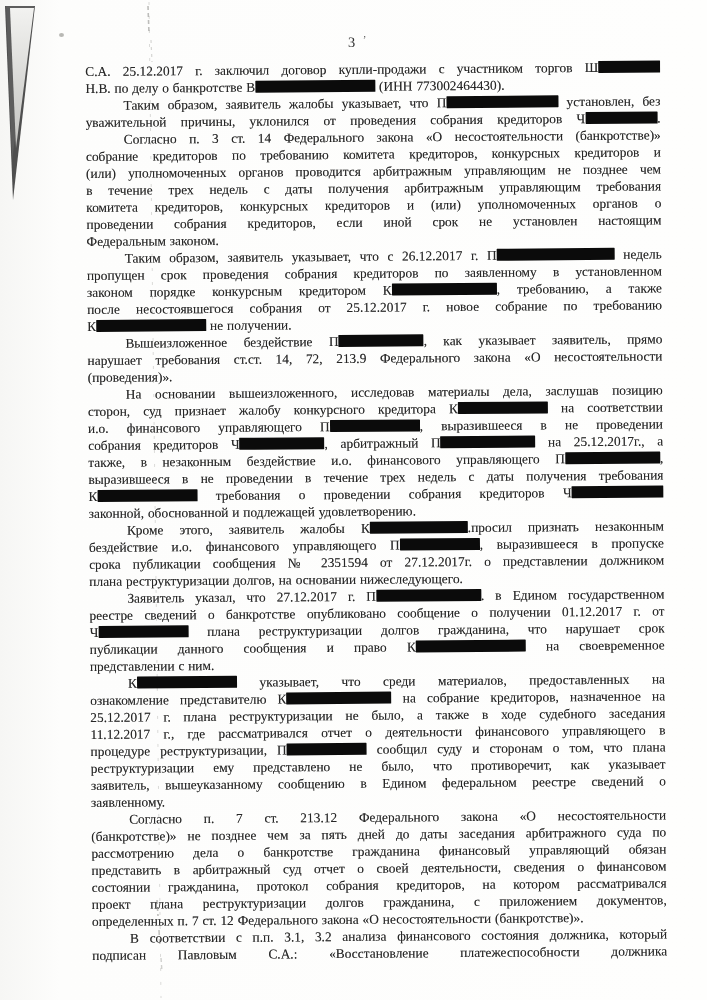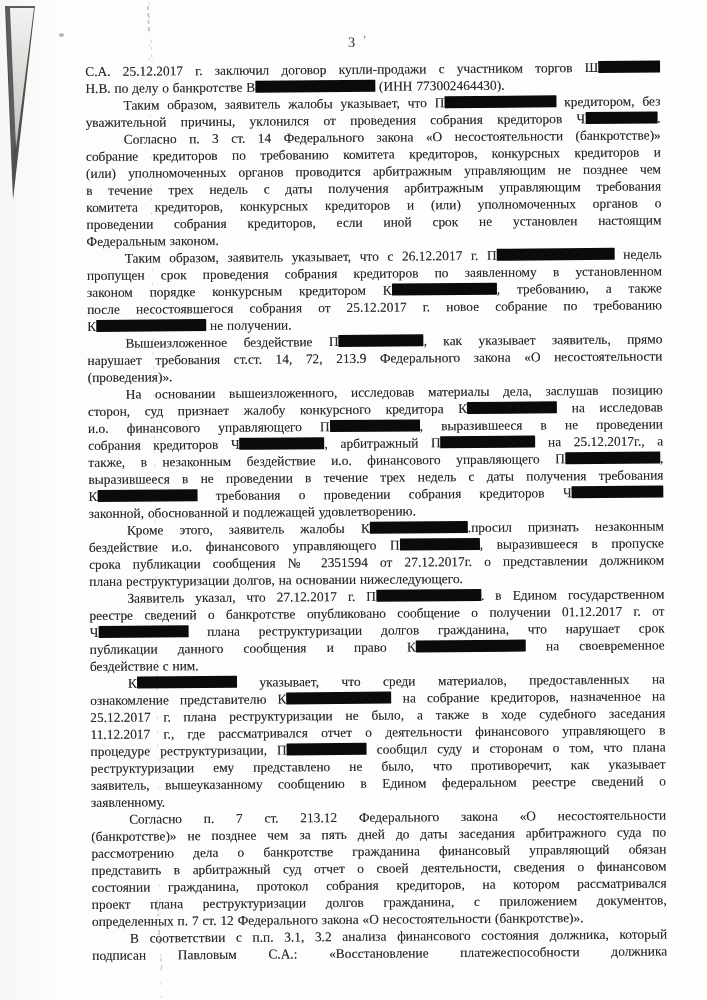--- a/index.html
+++ b/index.html
@@ -68,54 +68,54 @@
   <span class="speck" style="left:59px;top:33px;width:5px;height:4px;"></span>
 
   <div class="content">
     <div class="page-number">
       <span>3</span>
       <span class="mark">’</span>
     </div>
     <div class="textcol" id="textcol">
         <div class="line"><span>С.А. 25.12.2017 г. заключил договор купли-продажи с участником торгов Ш</span><span class="redact" style="width: 62px; background: rgb(11, 11, 11);"></span></div>
         <div class="line last"><span>Н.В. по делу о банкротстве В</span><span class="redact" style="width: 120px; background: rgb(11, 11, 11);"></span><span> (ИНН 773002464430).</span></div>
-        <div class="line indent"><span>Таким образом, заявитель жалобы указывает, что П</span><span class="redact" style="width: 112px; background: rgb(11, 11, 11);"></span><span> кредитором, без</span></div>
+        <div class="line indent"><span>Таким образом, заявитель жалобы указывает, что П</span><span class="redact" style="width: 112px; background: rgb(11, 11, 11);"></span><span> установлен, без</span></div>
         <div class="line"><span>уважительной причины, уклонился от проведения собрания кредиторов Ч</span><span class="redact" style="width: 72px; background: rgb(11, 11, 11);"></span><span>.</span></div>
         <div class="line indent"><span>Согласно п. 3 ст. 14 Федерального закона «О несостоятельности (банкротстве)»</span></div>
         <div class="line"><span>собрание кредиторов по требованию комитета кредиторов, конкурсных кредиторов и</span></div>
         <div class="line"><span>(или) уполномоченных органов проводится арбитражным управляющим не позднее чем</span></div>
         <div class="line"><span>в течение трех недель с даты получения арбитражным управляющим требования</span></div>
         <div class="line"><span>комитета кредиторов, конкурсных кредиторов и (или) уполномоченных органов о</span></div>
         <div class="line"><span>проведении собрания кредиторов, если иной срок не установлен настоящим</span></div>
         <div class="line last"><span>Федеральным законом.</span></div>
         <div class="line indent"><span>Таким образом, заявитель указывает, что с 26.12.2017 г. П</span><span class="redact" style="width: 118px; background: rgb(11, 11, 11);"></span><span> недель</span></div>
         <div class="line"><span>пропущен срок проведения собрания кредиторов по заявленному в установленном</span></div>
         <div class="line"><span>законом порядке конкурсным кредитором К</span><span class="redact" style="width: 105px; background: rgb(11, 11, 11);"></span><span>, требованию, а также</span></div>
         <div class="line"><span>после несостоявшегося собрания от 25.12.2017 г. новое собрание по требованию</span></div>
         <div class="line last"><span>К</span><span class="redact" style="width: 110px; background: rgb(11, 11, 11);"></span><span> не получении.</span></div>
         <div class="line indent"><span>Вышеизложенное бездействие П</span><span class="redact" style="width: 85px; background: rgb(11, 11, 11);"></span><span>, как указывает заявитель, прямо</span></div>
         <div class="line"><span>нарушает требования ст.ст. 14, 72, 213.9 Федерального закона «О несостоятельности</span></div>
         <div class="line last"><span>(проведения)».</span></div>
         <div class="line indent"><span>На основании вышеизложенного, исследовав материалы дела, заслушав позицию</span></div>
-        <div class="line"><span>сторон, суд признает жалобу конкурсного кредитора К</span><span class="redact" style="width: 90px; background: rgb(11, 11, 11);"></span><span> на исследовав</span></div>
+        <div class="line"><span>сторон, суд признает жалобу конкурсного кредитора К</span><span class="redact" style="width: 90px; background: rgb(11, 11, 11);"></span><span> на соответствии</span></div>
         <div class="line"><span>и.о. финансового управляющего П</span><span class="redact" style="width: 90px; background: rgb(11, 11, 11);"></span><span>, выразившееся в не проведении</span></div>
         <div class="line"><span>собрания кредиторов Ч</span><span class="redact" style="width: 85px; background: rgb(11, 11, 11);"></span><span>, арбитражный П</span><span class="redact" style="width: 95px; background: rgb(11, 11, 11);"></span><span> на 25.12.2017г., а</span></div>
         <div class="line"><span>также, в незаконным бездействие и.о. финансового управляющего П</span><span class="redact" style="width: 95px; background: rgb(11, 11, 11);"></span><span>,</span></div>
         <div class="line"><span>выразившееся в не проведении в течение трех недель с даты получения требования</span></div>
         <div class="line"><span>К</span><span class="redact" style="width: 100px; background: rgb(11, 11, 11);"></span><span> требования о проведении собрания кредиторов Ч</span><span class="redact" style="width: 92px; background: rgb(11, 11, 11);"></span></div>
         <div class="line last"><span>законной, обоснованной и подлежащей удовлетворению.</span></div>
         <div class="line indent"><span>Кроме этого, заявитель жалобы К</span><span class="redact" style="width: 98px; background: rgb(11, 11, 11);"></span><span>.просил признать незаконным</span></div>
         <div class="line"><span>бездействие и.о. финансового управляющего П</span><span class="redact" style="width: 80px; background: rgb(11, 11, 11);"></span><span>, выразившееся в пропуске</span></div>
         <div class="line"><span>срока публикации сообщения № 2351594 от 27.12.2017г. о представлении должником</span></div>
         <div class="line last"><span>плана реструктуризации долгов, на основании нижеследующего.</span></div>
         <div class="line indent"><span>Заявитель указал, что 27.12.2017 г. П</span><span class="redact" style="width: 105px; background: rgb(11, 11, 11);"></span><span>. в Едином государственном</span></div>
         <div class="line"><span>реестре сведений о банкротстве опубликовано сообщение о получении 01.12.2017 г. от</span></div>
         <div class="line"><span>Ч</span><span class="redact" style="width: 90px; background: rgb(11, 11, 11);"></span><span> плана реструктуризации долгов гражданина, что нарушает срок</span></div>
         <div class="line"><span>публикации данного сообщения и право К</span><span class="redact" style="width: 110px; background: rgb(11, 11, 11);"></span><span> на своевременное</span></div>
-        <div class="line last"><span>бездействие с ним.</span></div>
+        <div class="line last"><span>представлении с ним.</span></div>
         <div class="line indent"><span>К</span><span class="redact" style="width: 100px; background: rgb(11, 11, 11);"></span><span> указывает, что среди материалов, предоставленных на</span></div>
         <div class="line"><span>ознакомление представителю К</span><span class="redact" style="width: 105px; background: rgb(11, 11, 11);"></span><span> на собрание кредиторов, назначенное на</span></div>
         <div class="line"><span>25.12.2017 г. плана реструктуризации не было, а также в ходе судебного заседания</span></div>
         <div class="line"><span>11.12.2017 г., где рассматривался отчет о деятельности финансового управляющего в</span></div>
         <div class="line"><span>процедуре реструктуризации, П</span><span class="redact" style="width: 80px; background: rgb(11, 11, 11);"></span><span> сообщил суду и сторонам о том, что плана</span></div>
         <div class="line"><span>реструктуризации ему представлено не было, что противоречит, как указывает</span></div>
         <div class="line"><span>заявитель, вышеуказанному сообщению в Едином федеральном реестре сведений о</span></div>
         <div class="line last"><span>заявленному.</span></div>
         <div class="line indent"><span>Согласно п. 7 ст. 213.12 Федерального закона «О несостоятельности</span></div>
         <div class="line"><span>(банкротстве)» не позднее чем за пять дней до даты заседания арбитражного суда по</span></div>

